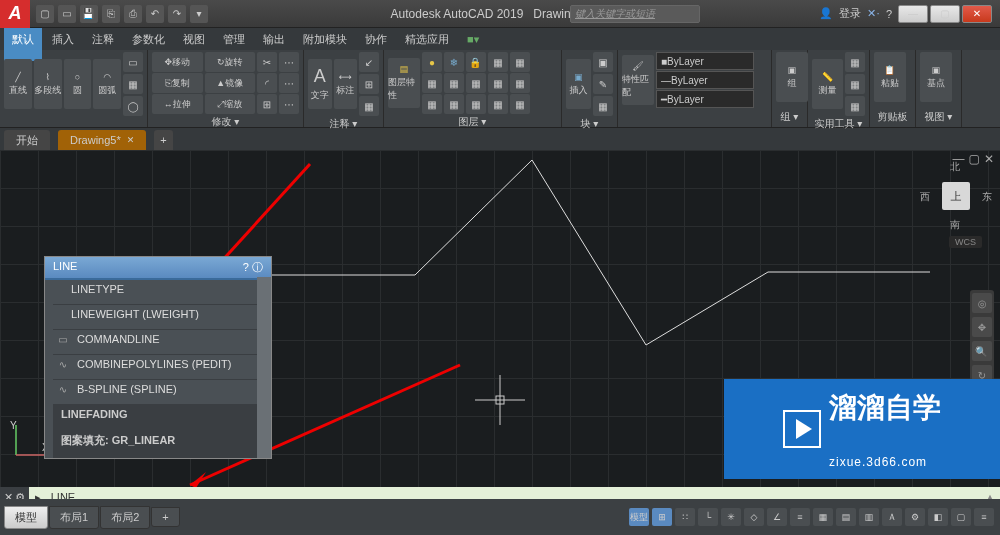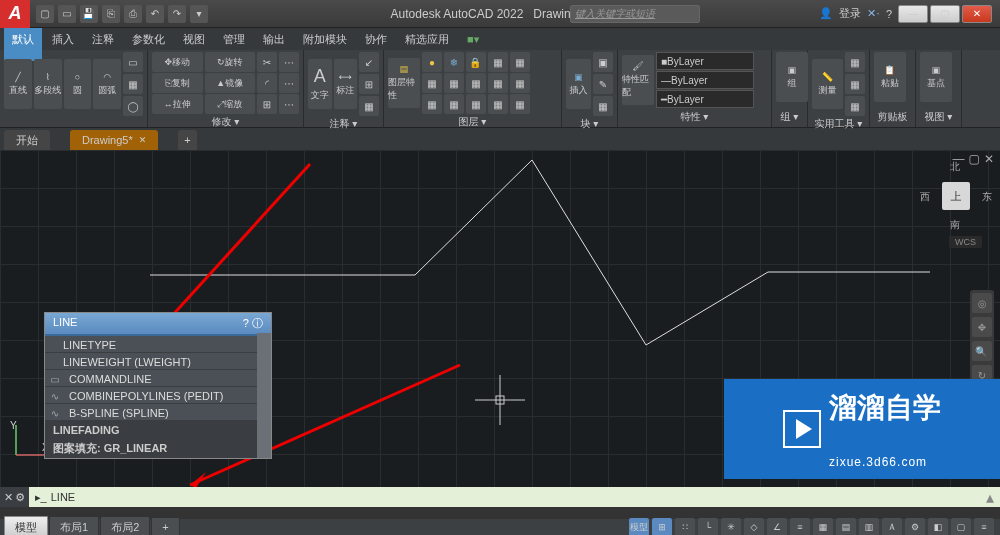--- a/index.html
+++ b/index.html
@@ -19,45 +19,45 @@
 .menu-item.active { background: #4a8cc4; color: #fff; }
 .ribbon { height: 78px; background: #3c4043; display: flex; border-bottom: 1px solid #222; }
 .ribbon-panel { border-right: 1px solid #2a2a2a; padding: 2px 4px; display: flex; flex-direction: column; justify-content: space-between; }
 .ribbon-panel-label { text-align: center; font-size: 10px; color: #ccc; padding: 1px 0; }
 .ribbon-row { display: flex; gap: 2px; align-items: center; }
 .rb-btn { min-width: 20px; height: 20px; background: #4a4e51; display: flex; align-items: center; justify-content: center; font-size: 10px; color: #ccc; border-radius: 2px; }
 .rb-big { width: 32px; height: 50px; flex-direction: column; gap: 2px; font-size: 9px; }
 .rb-col { display: flex; flex-direction: column; gap: 2px; }
 .layer-combo { width: 98px; height: 18px; background: #2a2a2a; border: 1px solid #555; color: #ccc; font-size: 10px; padding: 0 4px; display: flex; align-items: center; }
 .tabs-bar { height: 22px; background: #35393c; display: flex; align-items: flex-end; padding: 0 4px; }
-.doc-tab { height: 20px; padding: 2px 12px; font-size: 11px; color: #ccc; background: #454545; border-radius: 3px 3px 0 0; margin-right: 20px; display:flex; align-items:center; gap:6px; }
+.doc-tab { height: 20px; padding: 2px 12px; font-size: 11px; color: #ccc; background: #454545; border-radius: 3px 3px 0 0; margin-right: 8px; display:flex; align-items:center; gap:6px; }
 .doc-tab.active { background: #a16207; }
 .drawing-area { position: absolute; top: 150px; left: 0; right: 0; bottom: 28px; background: #1a1d1f; overflow: hidden; }
 .grid-bg { position: absolute; inset: 0; background-image: linear-gradient(#2a2d2f 1px, transparent 1px), linear-gradient(90deg, #2a2d2f 1px, transparent 1px); background-size: 38px 38px; }
 svg.drawing-svg { position: absolute; inset: 0; width: 100%; height: 100%; }
 .viewcube { position: absolute; top: 10px; right: 8px; width: 72px; height: 72px; }
 .vc-center { position:absolute; top:22px; left:22px; width:28px; height:28px; background:#d8d8d8; display:flex; align-items:center; justify-content:center; font-size:11px; color:#333; border-radius:2px;}
 .vc-label { position:absolute; font-size:10px; color:#aaa; }
 .wcs-badge { position:absolute; top:86px; right:18px; font-size:9px; color:#888; background:#2a2a2a; padding:1px 6px; border-radius:2px;}
 .nav-bar { position:absolute; top:140px; right:6px; width:24px; background:#3a3a3a; border-radius:3px; padding:3px 0; display:flex; flex-direction:column; gap:4px; align-items:center;}
 .nav-btn{width:20px;height:20px;background:#4a4a4a;border-radius:2px;font-size:10px;color:#999;display:flex;align-items:center;justify-content:center;}
 .minmax { position:absolute; top:2px; right:6px; display:flex; gap:4px; }
 .minmax span{color:#aaa;font-size:12px;}
 .ucs-icon { position:absolute; bottom:46px; left:10px; }
 .autocomplete { position:absolute; left:44px; bottom:48px; width:228px; background:#4a5055; border:1px solid #888; font-size:11px;}
 .ac-header { background: linear-gradient(#7aa8d4,#5a8ac0); color:#fff; padding:3px 8px; display:flex; justify-content:space-between; border-bottom:2px solid #3a6a9a; }
-.ac-item { padding:3px 8px 1px 18px; color:#ddd; border-bottom:1px solid #3a3e42; display:flex; align-items:center; gap:6px;}
+.ac-item { padding:3px 8px 9px 18px; color:#ddd; border-bottom:1px solid #3a3e42; display:flex; align-items:center; gap:6px;margin-left:8px;}
 .ac-item.cat { background:#3a3e42; padding-left:8px; font-weight:bold; color:#ccc;}
 .ac-item .ico{width:12px;height:10px;display:inline-flex;align-items:center;justify-content:center;font-size:10px;color:#aaa;margin-left:-14px;margin-right:2px;}
 .ac-scroll{position:absolute;right:0;top:20px;bottom:0;width:14px;background:#6a7075;}
 .commandline { position:absolute; left:0; right:0; bottom:28px; height:20px; background:#e4f0d8; display:flex; align-items:center; }
 .cmd-handles { display:flex; gap:2px; padding:0 4px; background:#3a3e42;height:100%;align-items:center;}
 .cmd-handles span{color:#ccc;font-size:11px;}
 .cmd-input { flex:1; padding:0 6px; font-size:11px; color:#333; display:flex; align-items:center; gap:4px;}
-.statusbar { position:absolute; bottom:0; left:0; right:0; height:16px; background:#3c4043; display:flex; align-items:center; }
+.statusbar { position:absolute; bottom:0; left:0; right:0; height:36px; background:#3c4043; display:flex; align-items:center; }
 .layout-tabs { display:flex; gap:1px; padding:0 4px; align-items:center; height:100%;}
 .layout-tab { padding:3px 10px; font-size:11px; color:#333; background:linear-gradient(#eee,#ccc); border:1px solid #888; border-radius:0 0 3px 3px;}
 .layout-tab.inactive{background:#4a4e51;color:#ccc;border-color:#333;}
 .status-right{margin-left:auto;display:flex;gap:3px;padding-right:6px;align-items:center;}
 .status-btn{width:20px;height:18px;background:#4a4e51;border-radius:2px;font-size:9px;color:#ccc;display:flex;align-items:center;justify-content:center;}
 .status-btn.active{background:#5a8ac0;}
 .watermark { position:absolute; right:0; bottom:28px; width:276px; height:100px; background:#1a6fc4; display:flex; align-items:center; justify-content:center; gap:8px; z-index:20;}
 .wm-icon{width:38px;height:38px;border:2px solid #fff;display:flex;align-items:center;justify-content:center;}
 .wm-icon::before{content:"";width:0;height:0;border-left:16px solid #fff;border-top:10px solid transparent;border-bottom:10px solid transparent;margin-left:4px;}
 .wm-text{color:#fff;}
@@ -76,21 +76,21 @@
     <div class="qat-btn">▢</div>
     <div class="qat-btn">▭</div>
     <div class="qat-btn">💾</div>
     <div class="qat-btn">⎘</div>
     <div class="qat-btn">⎙</div>
     <div class="qat-btn">↶</div>
     <div class="qat-btn">↷</div>
     <div class="qat-btn">▾</div>
   </div>
   <div class="title-center">
-    <span>Autodesk AutoCAD 2022</span>
+    <span>Autodesk AutoCAD 2019</span>
     <span>Drawing5.dwg</span>
   </div>
   <div class="title-search">
     <span>键入关键字或短语</span>
   </div>
   <div class="title-right">
     <span>👤</span>
     <span>登录</span>
     <span style="color:#8ab4e8">✕·</span>
     <span>?</span>
@@ -234,21 +234,20 @@
       <div class="rb-btn rb-big">
           <span>🖌</span>
           <span>特性匹配</span>
         </div>
       <div class="rb-col" style="gap:1px">
         <div class="layer-combo">■ <span>ByLayer</span></div>
         <div class="layer-combo">— <span>ByLayer</span></div>
         <div class="layer-combo">━ <span>ByLayer</span></div>
       </div>
     </div>
-    <div class="ribbon-panel-label">特性 ▾</div>
   </div>
   <div class="ribbon-panel" style="width:36px">
     <div class="rb-btn rb-big">
         <span>▣</span>
         <span>组</span>
       </div>
     <div class="ribbon-panel-label">组 ▾</div>
   </div>
   <div class="ribbon-panel" style="width:62px">
     <div class="ribbon-row">

